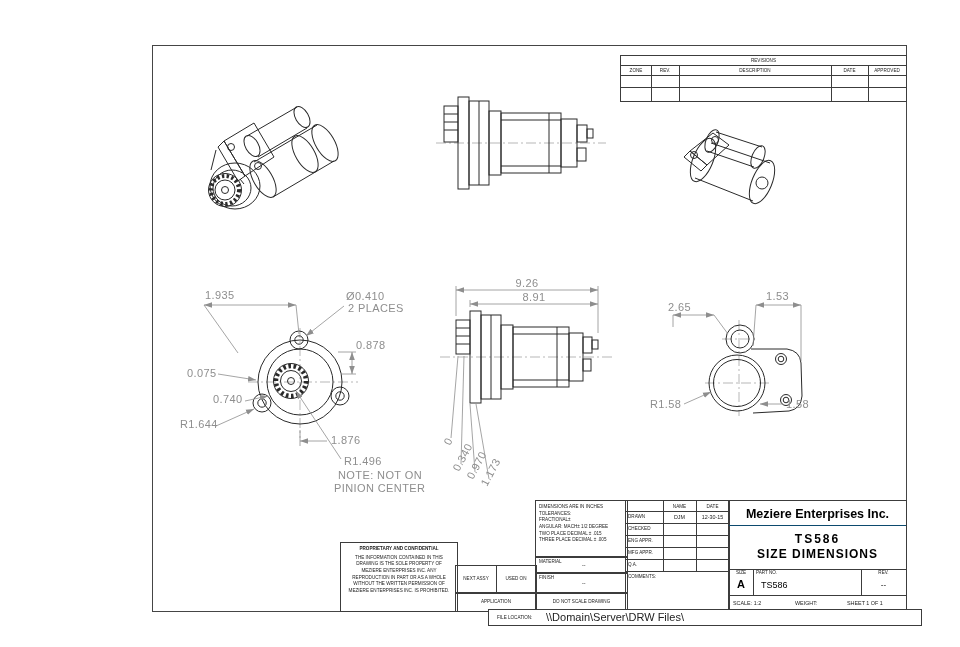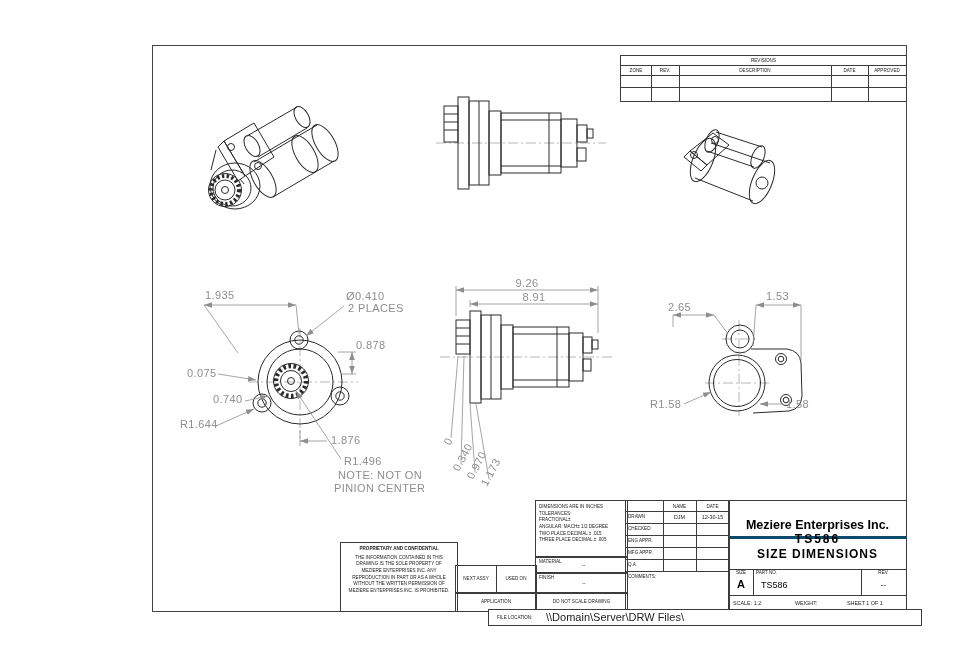--- a/index.html
+++ b/index.html
@@ -282,21 +282,21 @@
     <span class="t5" style="position:absolute;left:70px;top:48.5px;width:33px;text-align:center;"></span>
 
     <span class="t4" style="position:absolute;left:2px;top:61px;">Q.A.</span>
     <span class="t5" style="position:absolute;left:37px;top:60.5px;width:33px;text-align:center;"></span>
     <span class="t5" style="position:absolute;left:70px;top:60.5px;width:33px;text-align:center;"></span>
 
     <span class="t4" style="position:absolute;left:2px;top:73px;">COMMENTS:</span>
   </div>
 
   <div class="bx" style="left:728px;top:500px;width:177px;height:110px;">
-    <div style="position:absolute;left:0;top:13px;width:177px;height:22px;border-bottom:3px solid #0c4a6e;">
+    <div style="position:absolute;left:0;top:2px;width:177px;height:22px;border-bottom:1px solid #0c4a6e;">
       <div style="font-weight:bold;font-size:12.5px;text-align:center;margin-top:4px;color:#000;">Meziere Enterprises Inc.</div>
     </div>
     <div style="position:absolute;left:0;top:22px;width:177px;height:46px;border-bottom:1px solid #3c3c3c;">
       <div style="font-weight:bold;font-size:12px;letter-spacing:2px;text-align:center;margin-top:9px;color:#000;">TS586</div>
       <div style="font-weight:bold;font-size:12px;letter-spacing:1px;text-align:center;margin-top:1px;color:#000;">SIZE DIMENSIONS</div>
     </div>
     <div style="position:absolute;left:0;top:68px;width:177px;height:26px;border-bottom:1px solid #3c3c3c;">
       <div style="position:absolute;left:0;top:0;width:24px;height:26px;border-right:1px solid #3c3c3c;">
         <div class="t4" style="text-align:center;margin-top:1px;">SIZE</div>
         <div style="font-weight:bold;font-size:11px;text-align:center;margin-top:1px;color:#000;">A</div>

